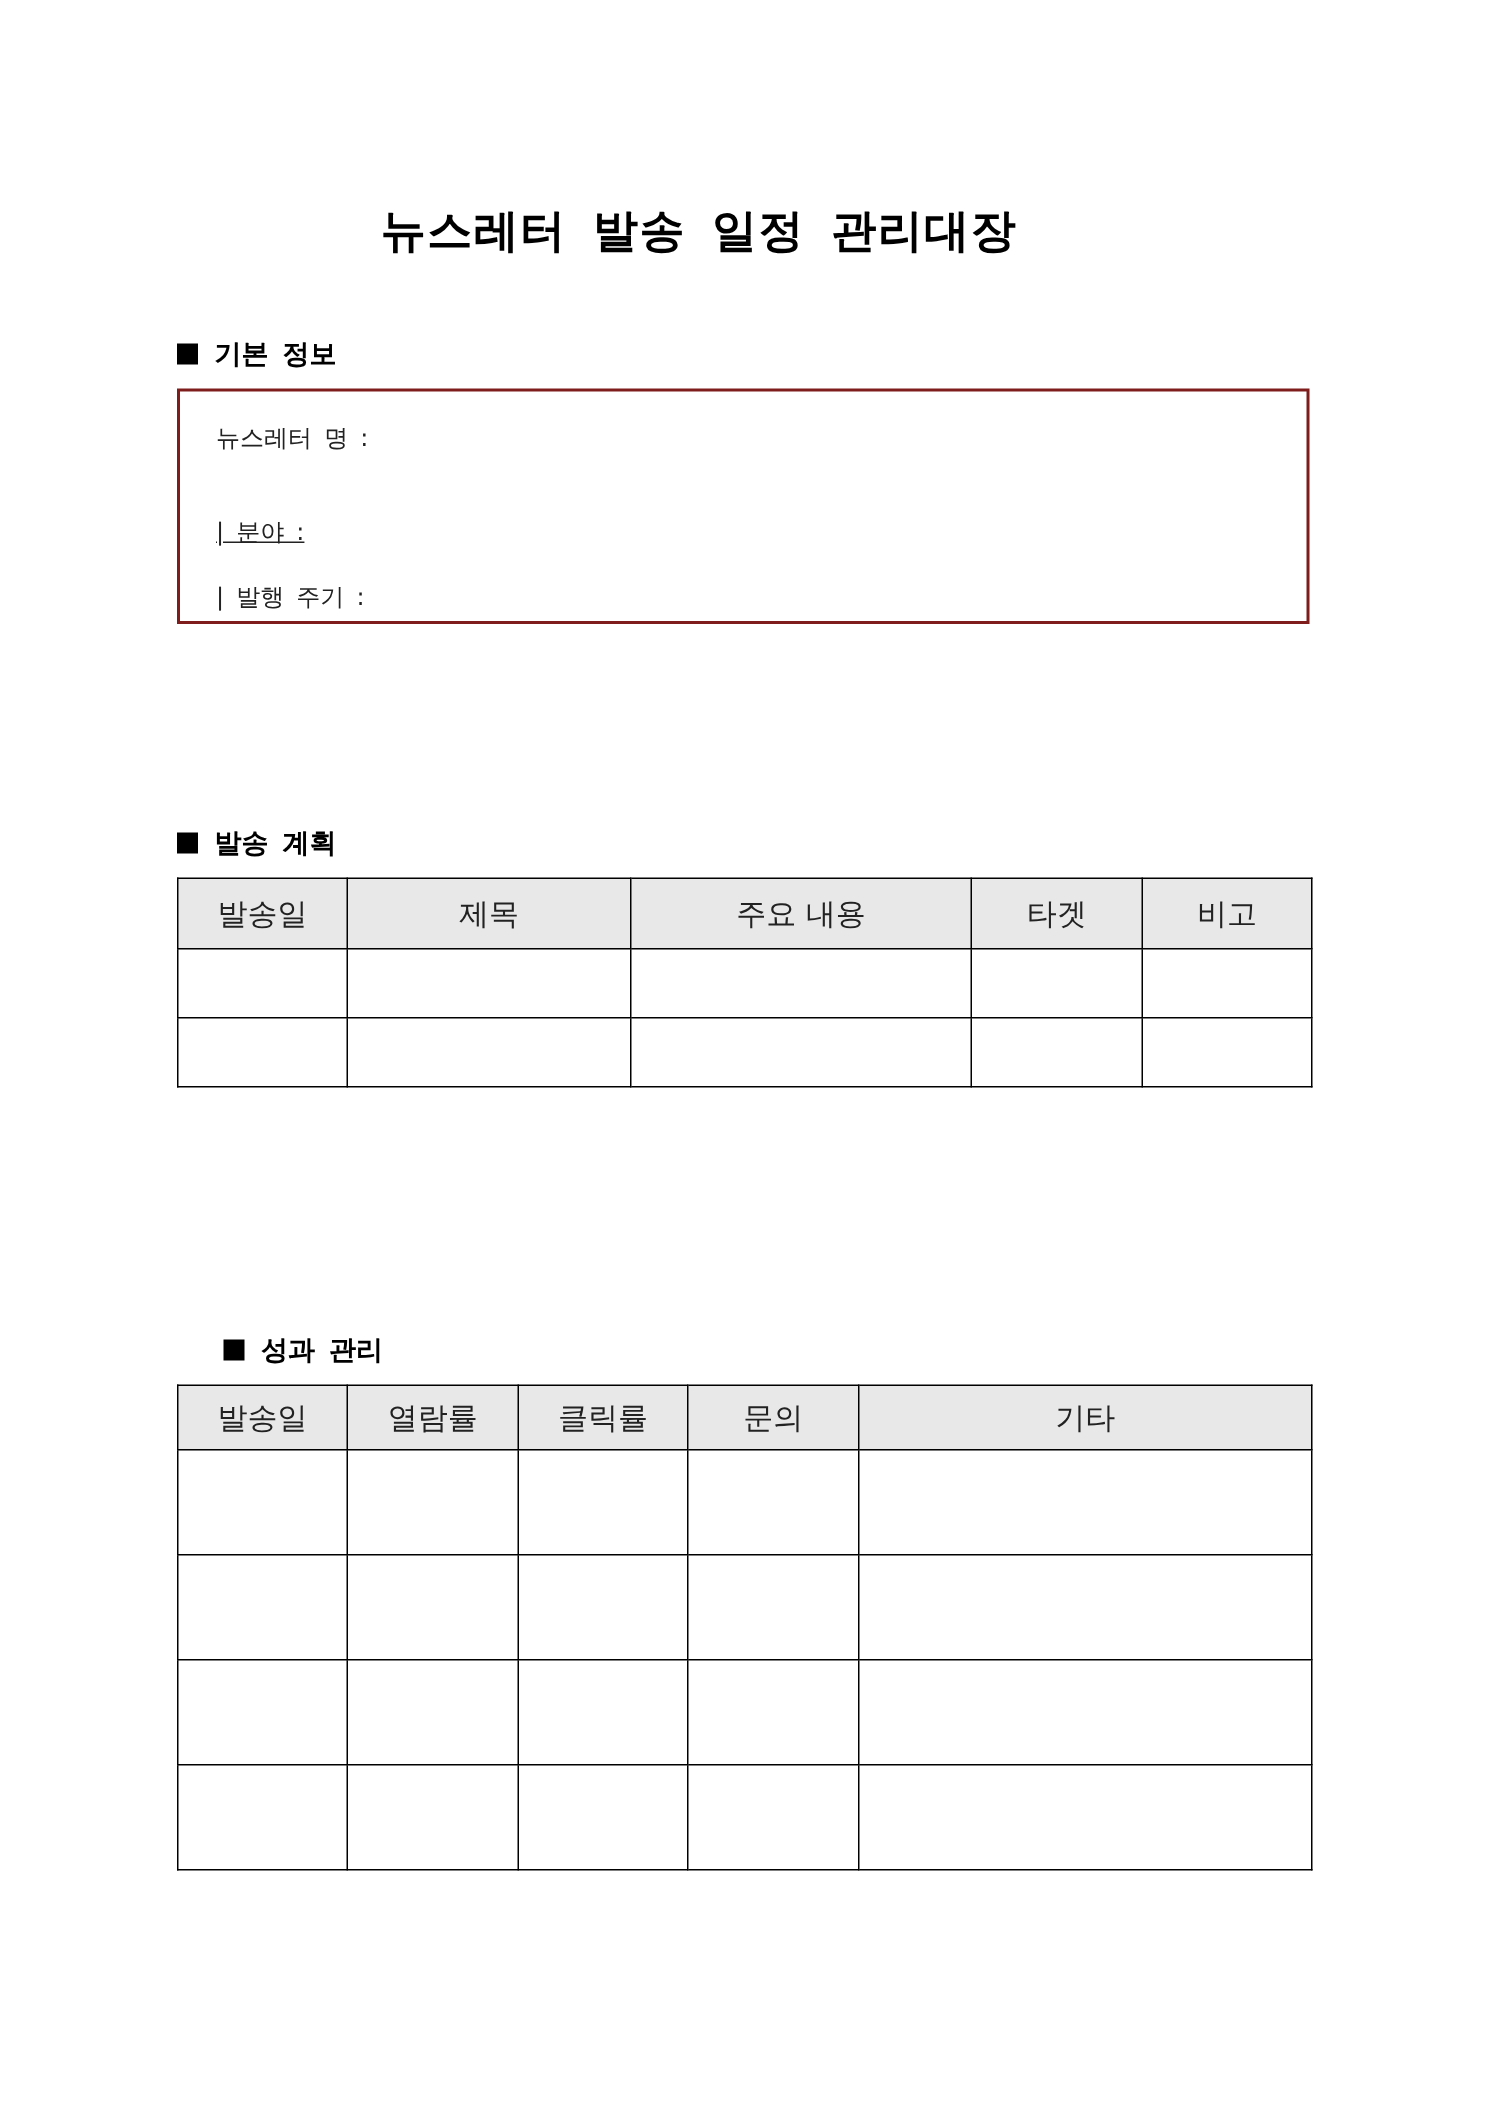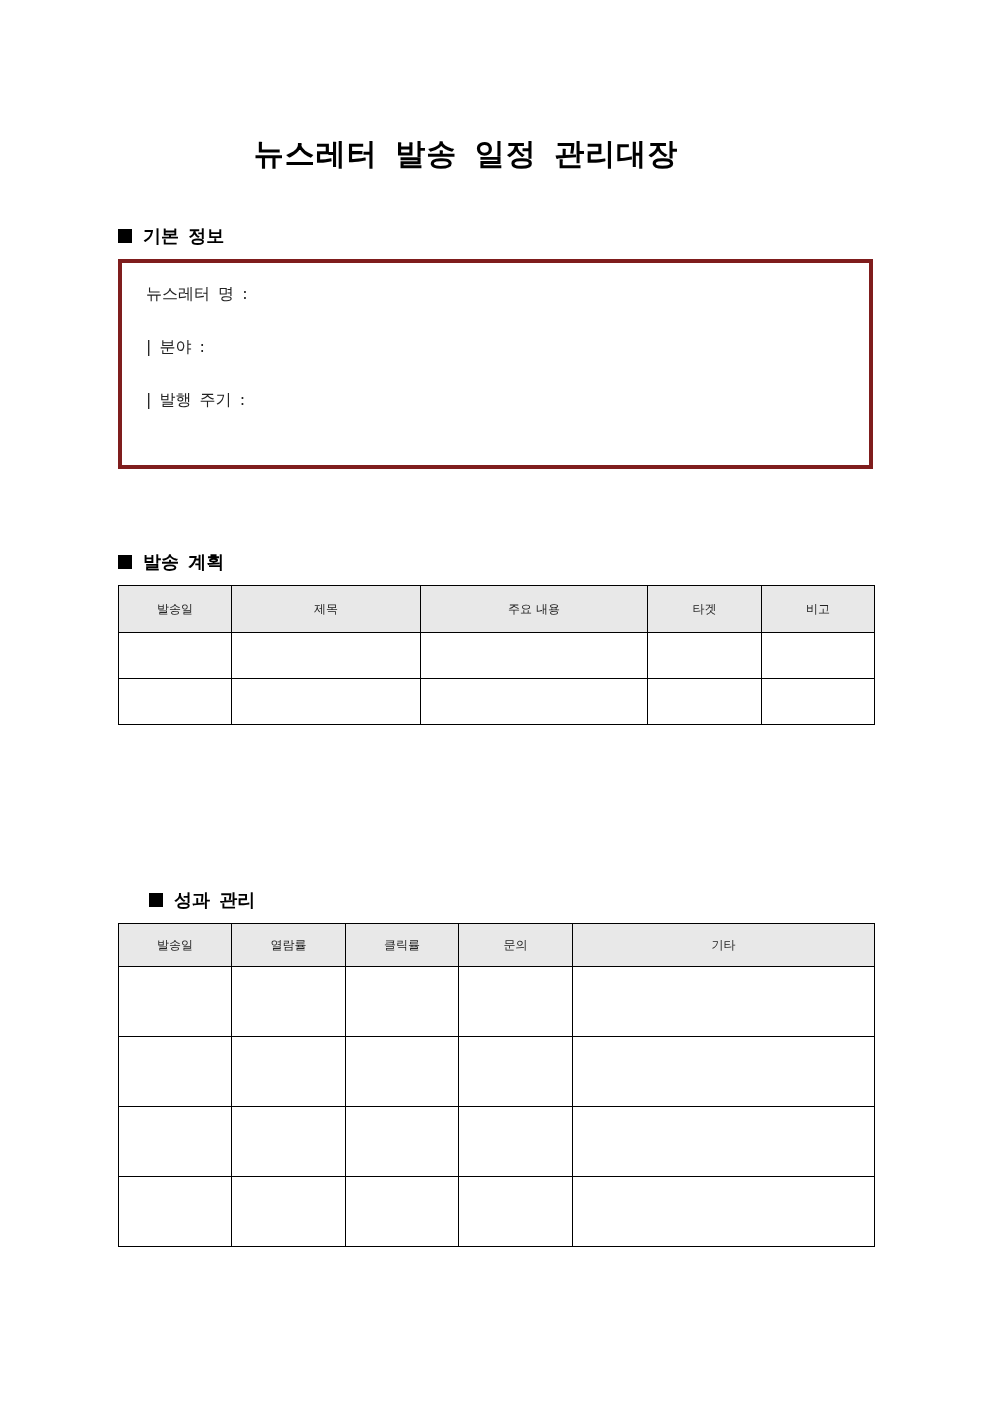--- a/index.html
+++ b/index.html
@@ -1,44 +1,44 @@
 <!DOCTYPE html>
 <html><head>
 <meta charset="utf-8">
 <style>
   html, body { margin: 0; padding: 0; background: #ffffff; }
   body { width: 992px; height: 1403px; position: relative; font-family: "DejaVu Sans", "Liberation Sans", sans-serif; color: #000; overflow: hidden; }
   .title { position: absolute; left: 16px; width: 900px; top: 134px; text-align: center; font-size: 30px; font-weight: bold; letter-spacing: 1px; word-spacing: 6px; }
   .section-head { position: absolute; left: 118px; font-size: 18px; font-weight: bold; display: flex; align-items: center; word-spacing: 3px; }
   .section-head .sq { display: inline-block; width: 14px; height: 14px; background: #000; margin-right: 11px; }
-  .info-box { position: absolute; left: 118px; top: 259px; width: 755px; height: 210px; border: 4px solid #7f1d1d; box-sizing: border-box; }
+  .info-box { position: absolute; left: 118px; top: 259px; width: 755px; height: 157px; border: 2px solid #7f1d1d; box-sizing: border-box; }
   .info-line { position: absolute; left: 24px; font-size: 16px; color: #222; word-spacing: 3px; }
   table { position: absolute; left: 118px; border-collapse: collapse; table-layout: fixed; }
-  td, th { border: 1.5px solid #000; padding: 0; font-weight: normal; font-size: 12px; color: #222; text-align: center; vertical-align: middle; }
+  td, th { border: 1.5px solid #000; padding: 0; font-weight: normal; font-size: 20px; color: #222; text-align: center; vertical-align: middle; }
   th { background: #e8e8e8; }
   .plan th { height: 46px; }
   .plan td { height: 45px; }
   .perf th { height: 42px; }
   .perf td { height: 69px; }
 </style>
 </head>
 <body>
 
 <div class="title">뉴스레터 발송 일정 관리대장</div>
 
 <div class="section-head" style="top:224px;">
   <span class="sq"></span>
   <span>기본 정보</span>
 </div>
 <div class="info-box">
   <div class="info-line" style="top:21px;">
     <span>뉴스레터 명 :</span>
     <span></span>
   </div>
-  <div class="info-line" style="top:74px;">
+  <div class="info-line" style="top:84px;text-decoration:underline;">
     <span>| 분야 :</span>
     <span></span>
   </div>
   <div class="info-line" style="top:127px;text-align:right;">
     <span>| 발행 주기 :</span>
     <span></span>
   </div>
 </div>
 
 <div class="section-head" style="top:550px;">

